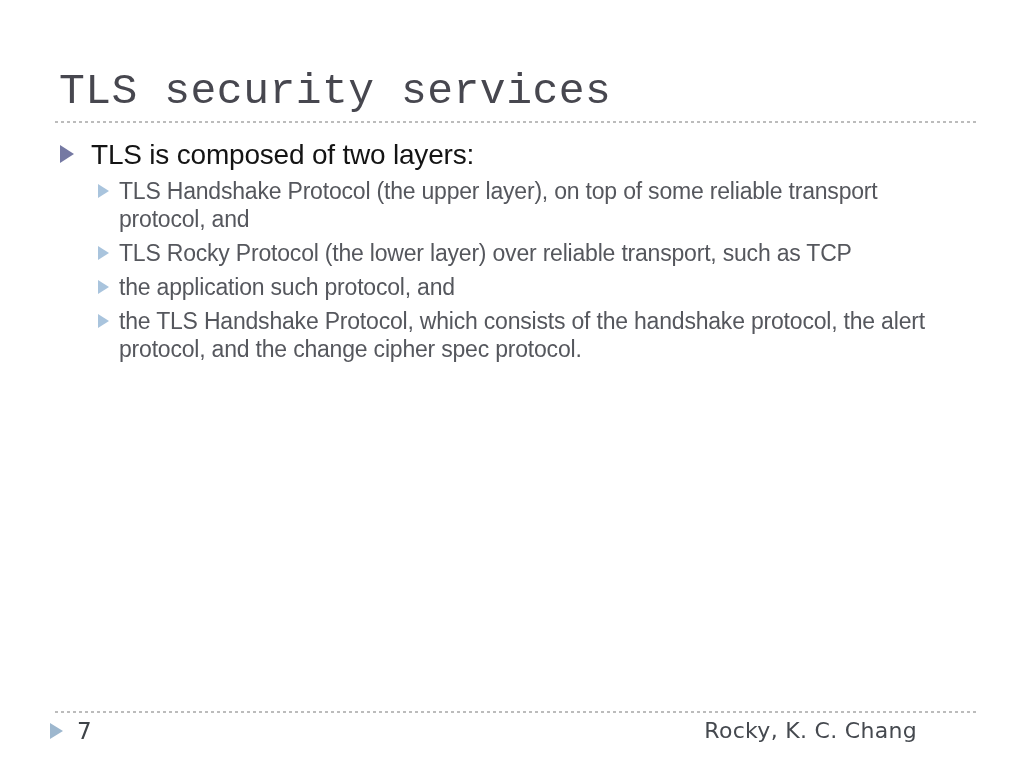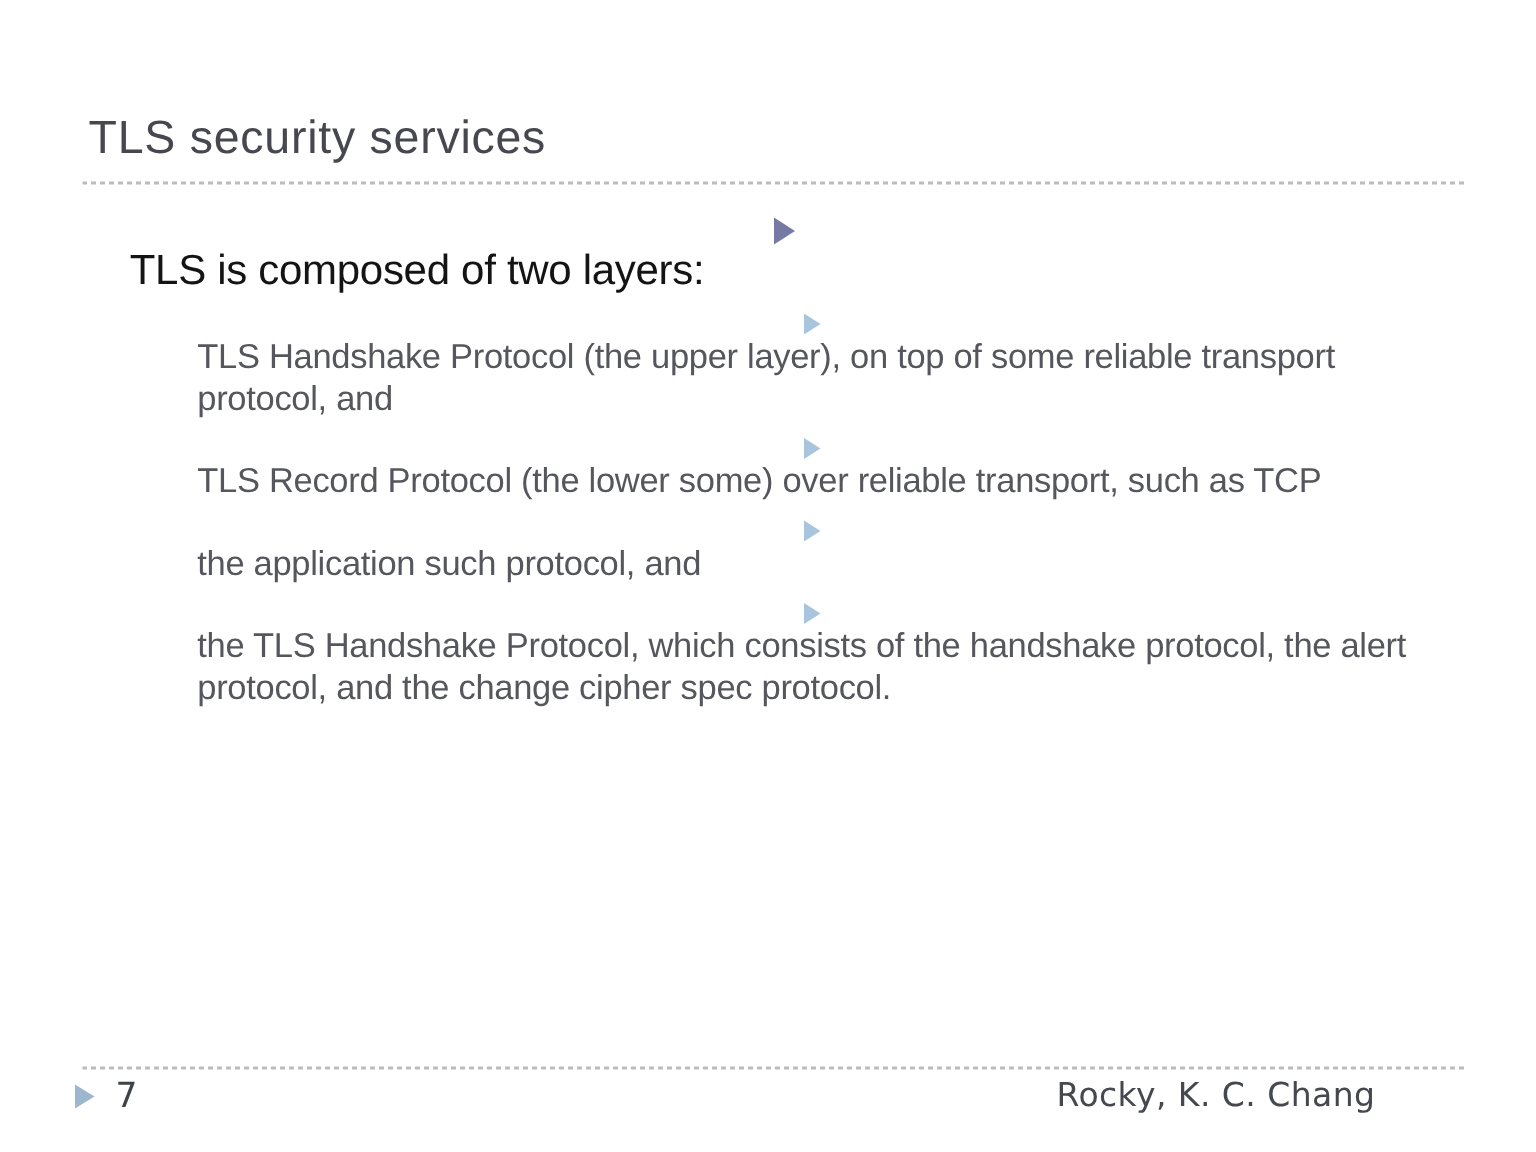--- a/index.html
+++ b/index.html
@@ -7,37 +7,37 @@
     position:relative;
     width:1024px;height:768px;
     background:#ffffff;
     font-family:"Liberation Sans", sans-serif;
     overflow:hidden;
     margin:0 auto;
   }
   
   .title{
     position:absolute;left:59px;top:68px;margin:0;
-    font-family:Liberation Sans, sans-serif;
+    font-family:Liberation Mono, monospace;
     font-weight:400;
-    font-size:31px;line-height:48px;
+    font-size:43px;line-height:48px;
     letter-spacing:0.5px;
     color:#47474f;
   }
   .dotted-rule{
     position:absolute;height:2px;
     background:repeating-linear-gradient(to right,#bcbcbc 0 3px,transparent 3px 6px);
   }
   .rule-title{left:55px;top:121px;width:921px;}
   .rule-footer{left:55px;top:711px;width:921px;}
   
   .body{
     position:absolute;left:55px;top:138px;width:930px;
   }
-  .item{display:flex;align-items:center;margin-bottom:6px;flex-direction:column;}
+  .item{display:flex;align-items:flex-start;margin-bottom:6px;}
   .item .txt{flex:0 1 auto;}
   
   .l1 .txt{
     font-size:28px;line-height:33px;color:#141414;
     width:884px;margin-left:17px;
     letter-spacing:-0.2px;
   }
   .tri1{
     flex:0 0 auto;
     width:0;height:0;margin:7px 0 0 5px;
@@ -96,21 +96,21 @@
       <div class="txt">TLS is composed of two layers:</div>
     </div>
 
     <div class="item l2">
       <span class="tri2"></span>
       <div class="txt">TLS Handshake Protocol (the upper layer), on top of some reliable transport protocol, and</div>
     </div>
 
     <div class="item l2">
       <span class="tri2"></span>
-      <div class="txt">TLS Record Protocol (the lower some) over reliable transport, such as TCP</div>
+      <div class="txt">TLS Rocky Protocol (the lower layer) over reliable transport, such as TCP</div>
     </div>
 
 
     <div class="item l2">
       <span class="tri2"></span>
       <div class="txt">the application such protocol, and</div>
     </div>
 
     <div class="item l2">
       <span class="tri2"></span>

